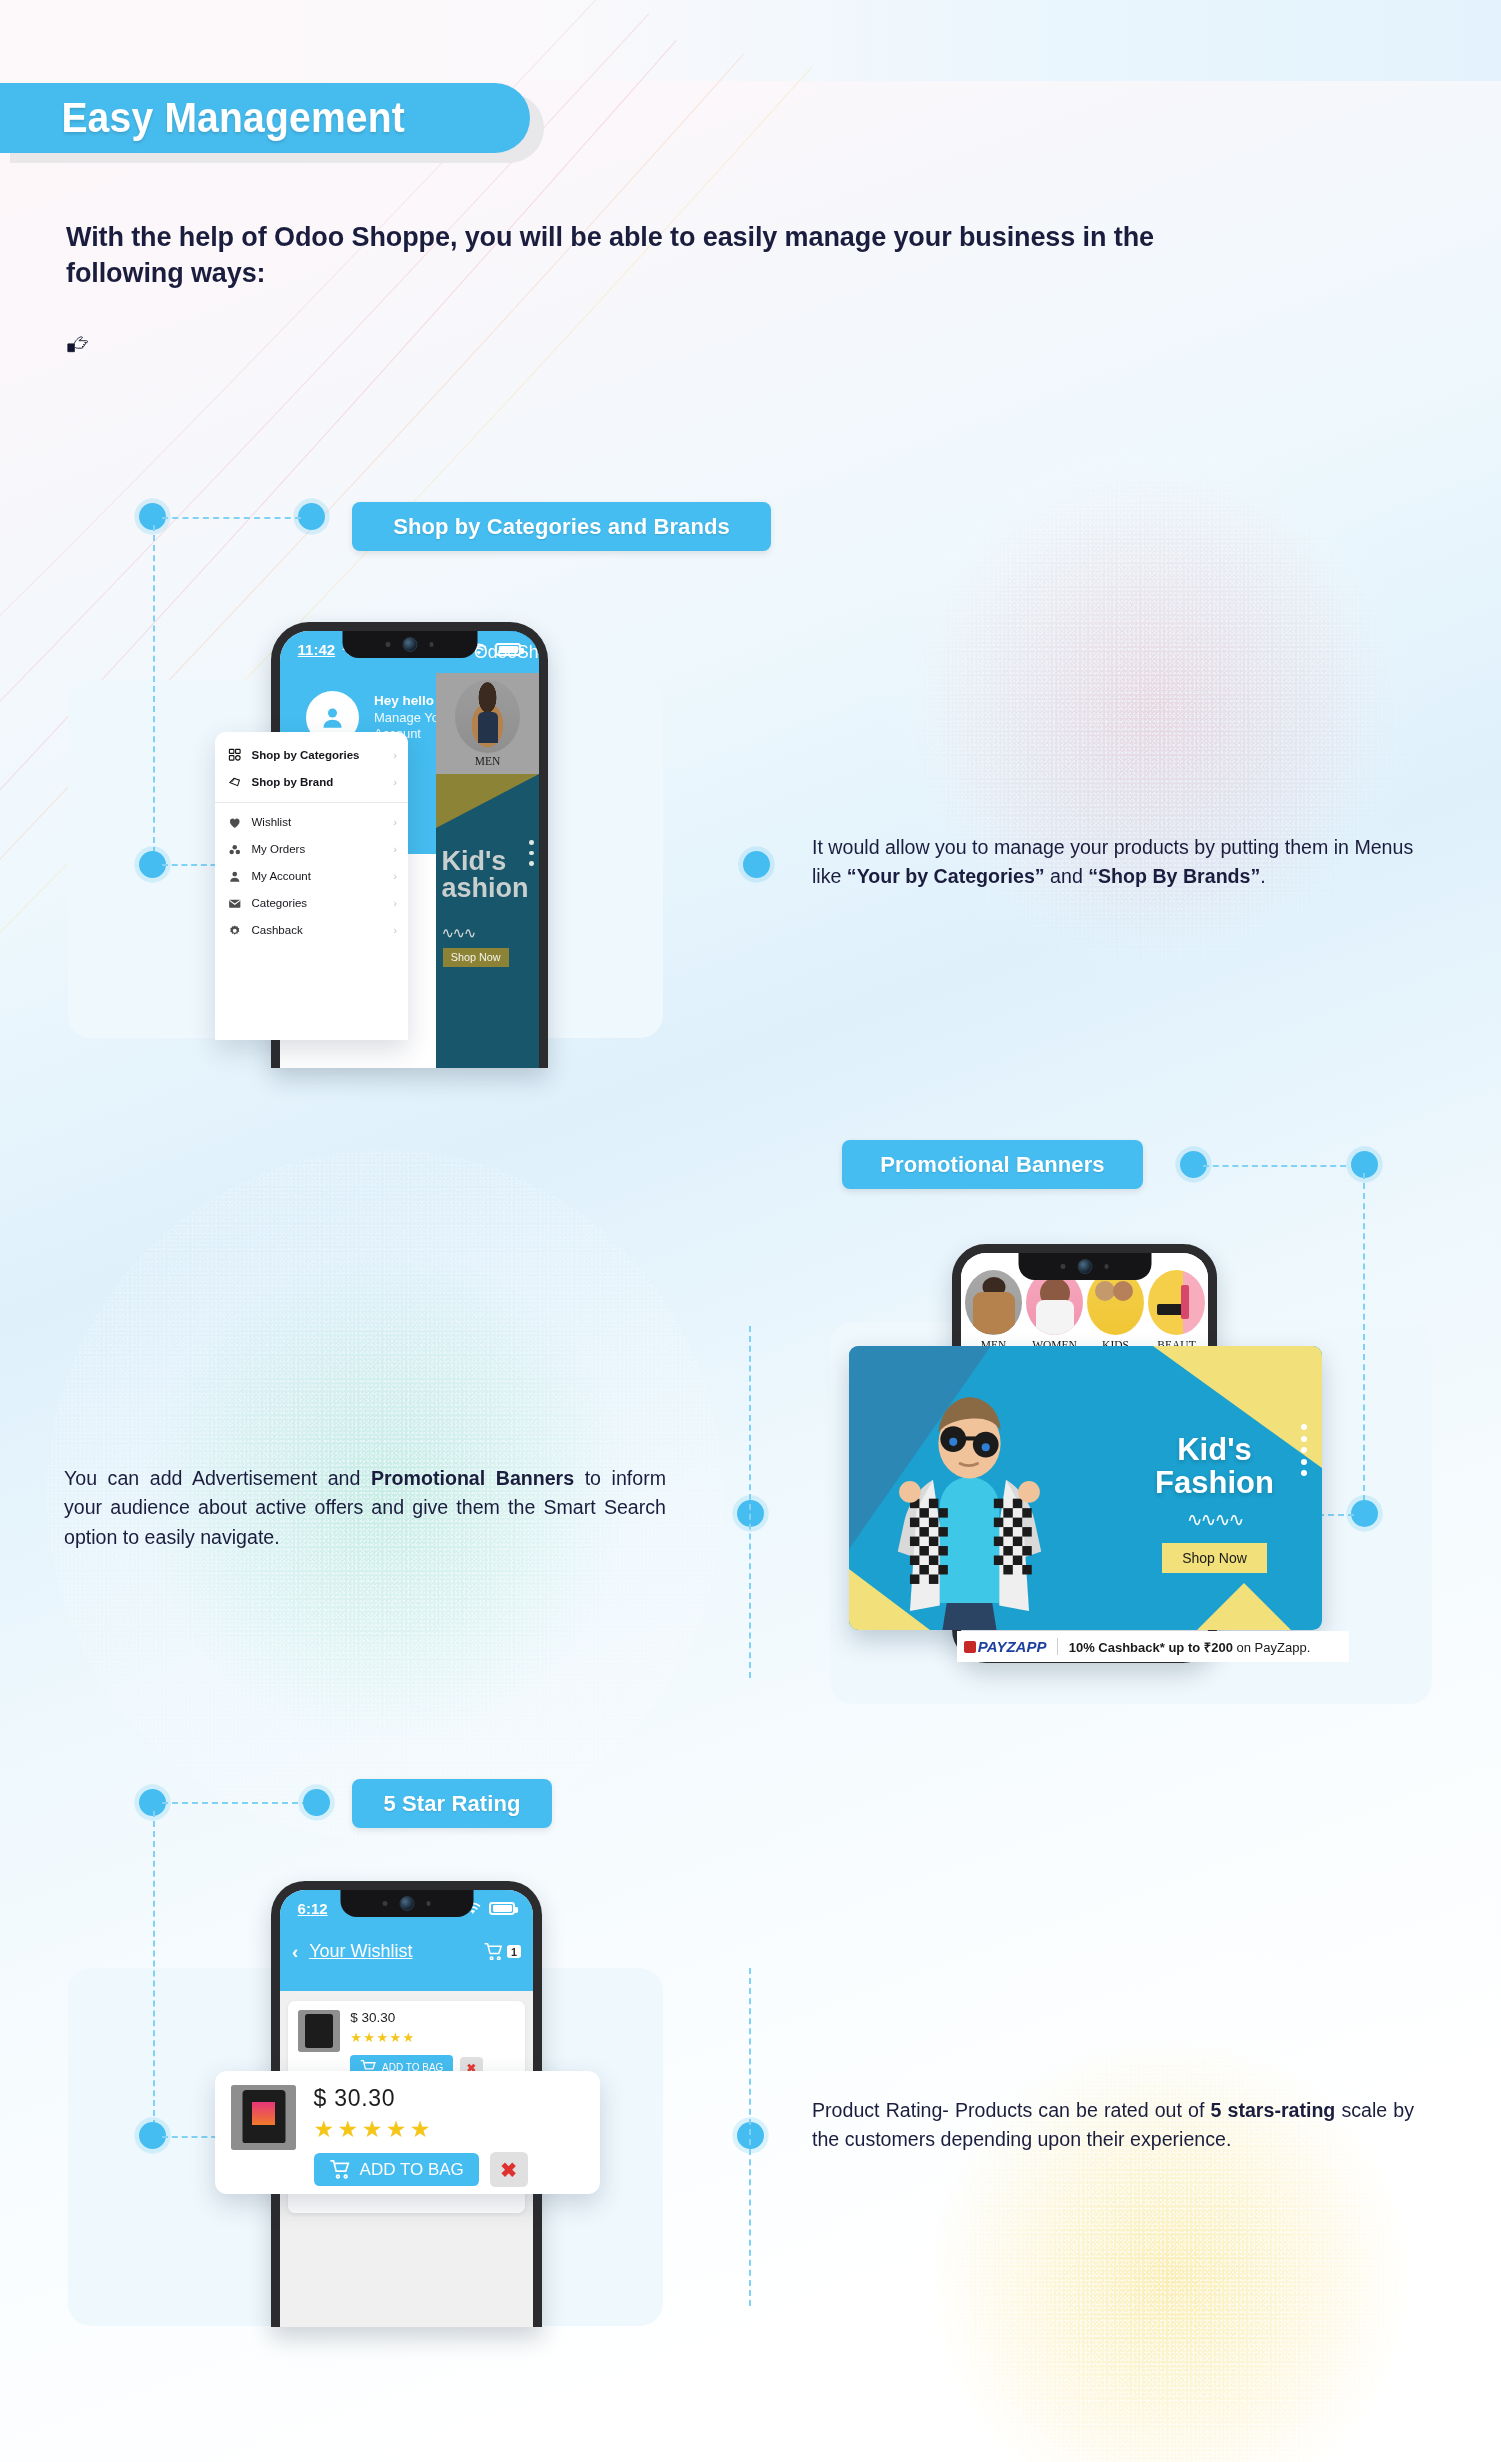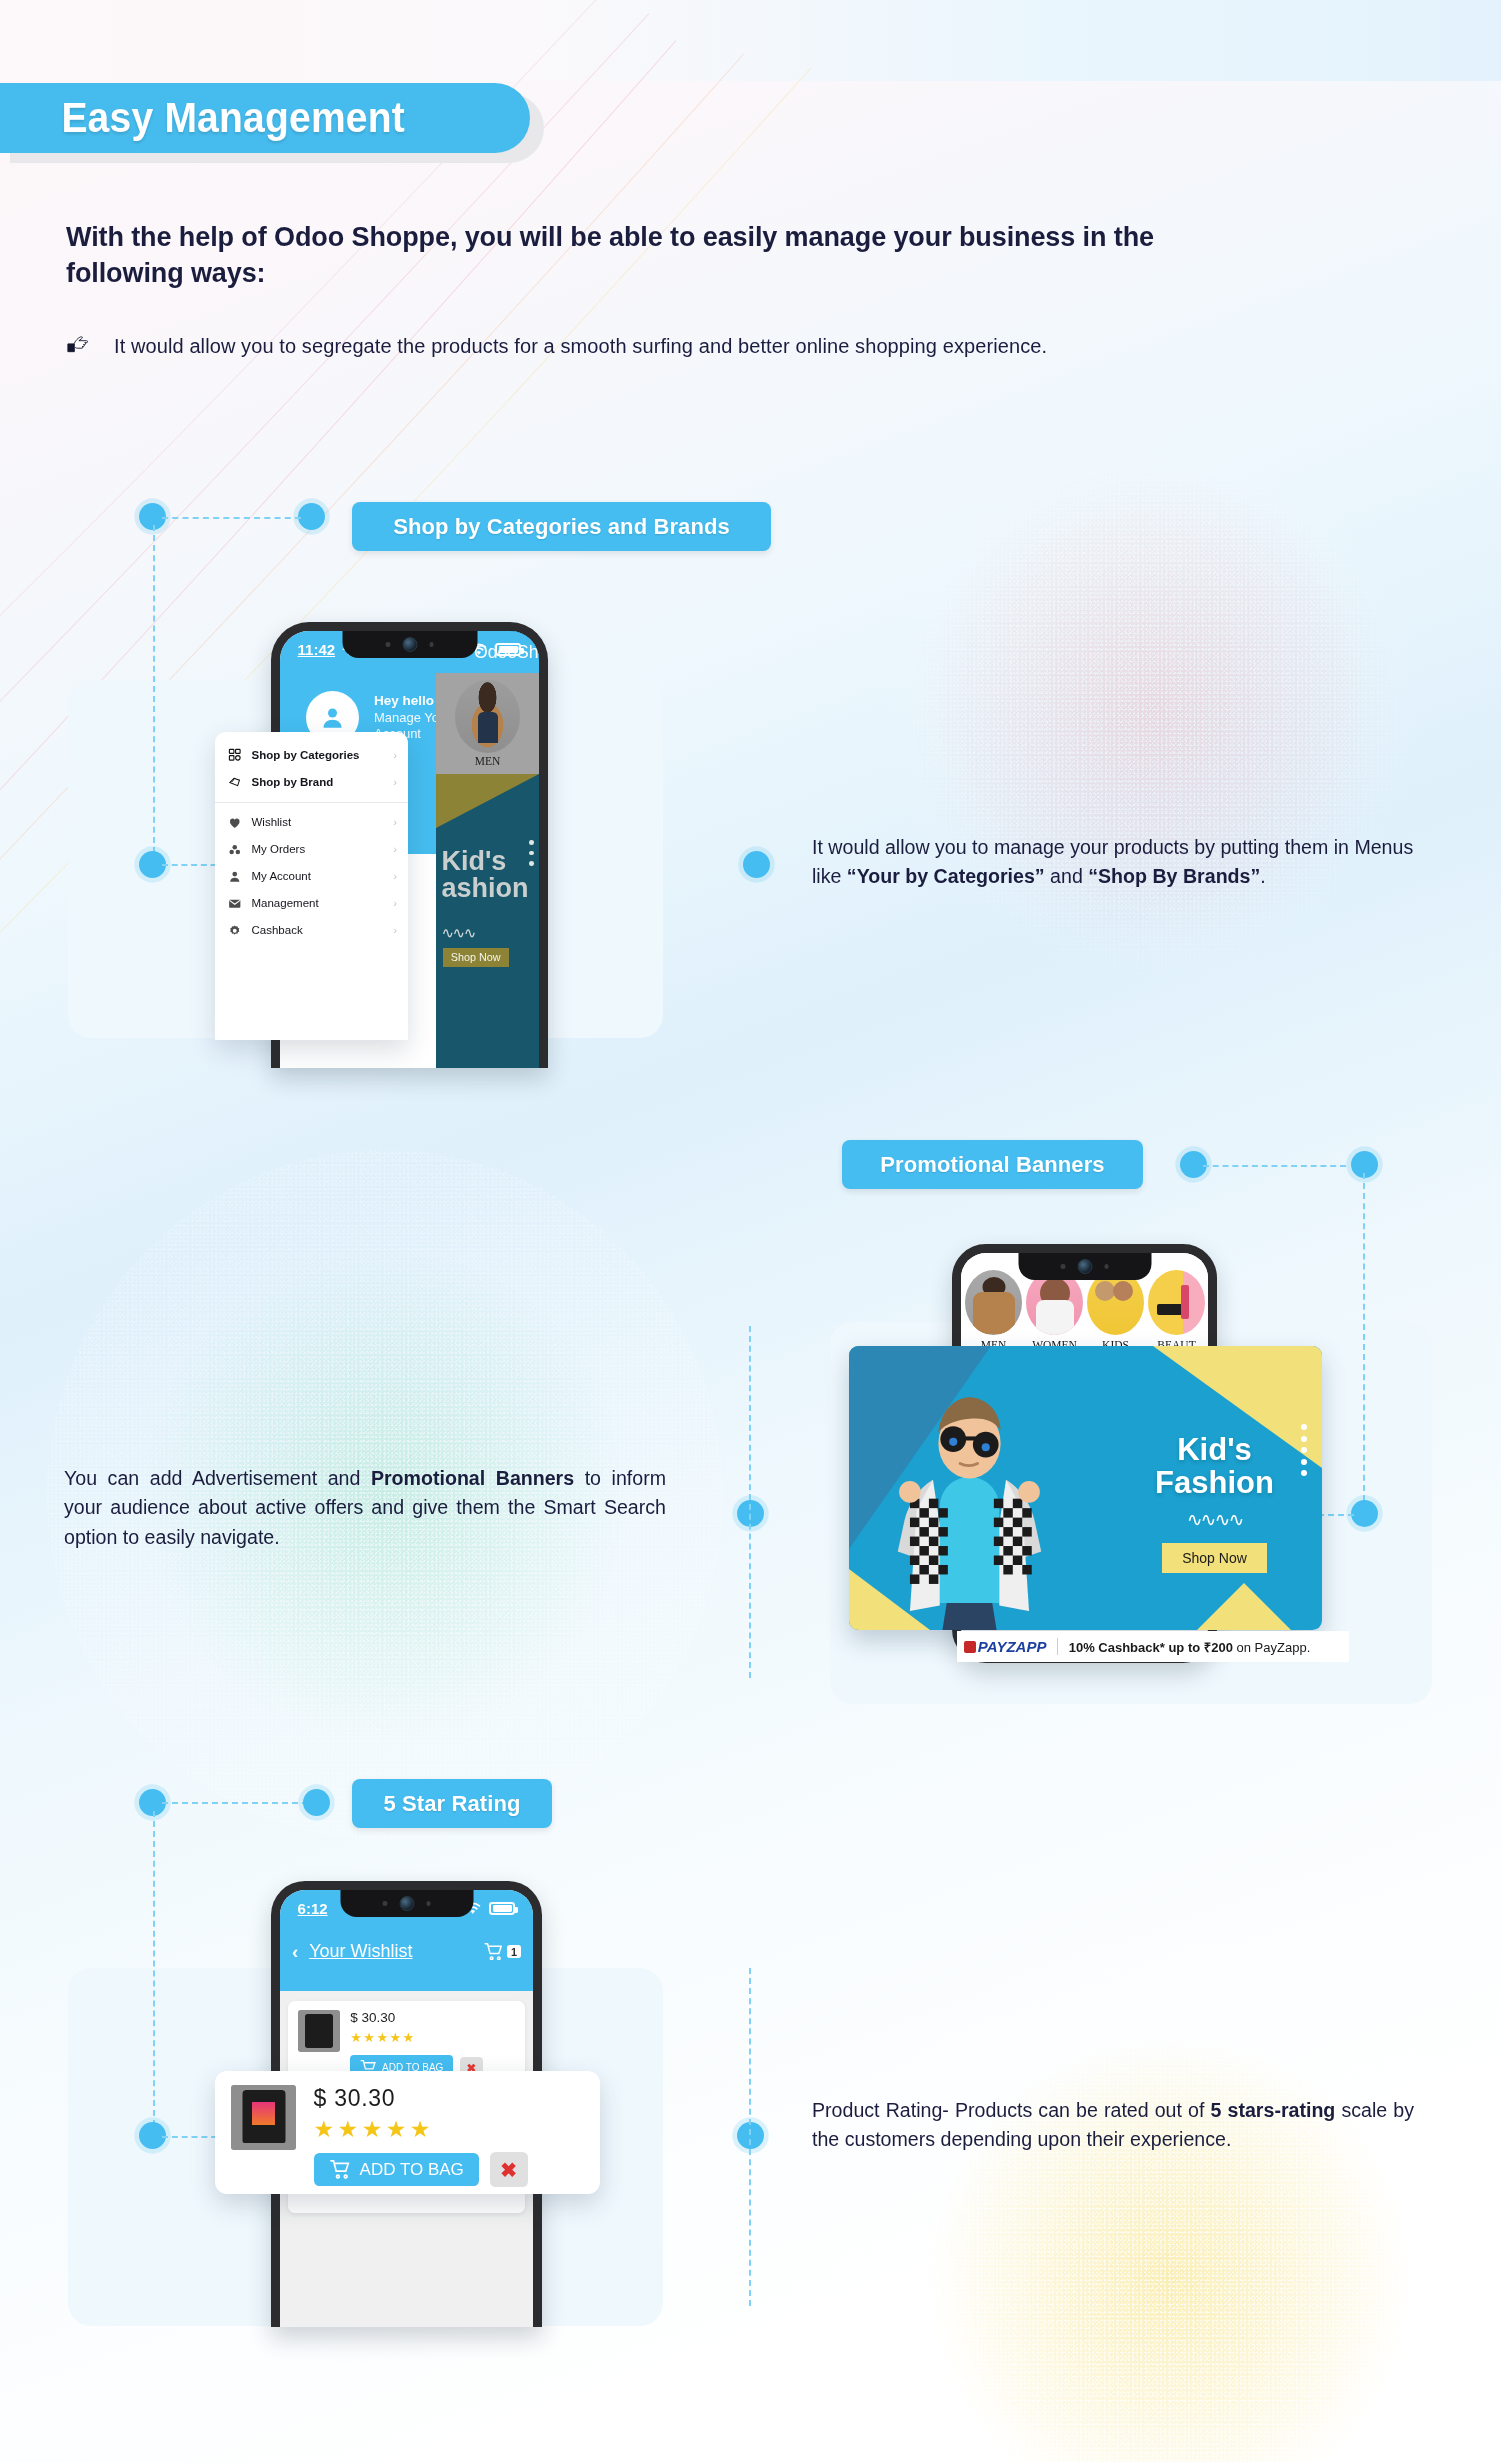--- a/index.html
+++ b/index.html
@@ -379,21 +379,20 @@
 
 <div id="intro-head">With the help of Odoo Shoppe, you will be able to easily manage your business in the following ways:</div>
 
 <div id="bullet-row">
   <svg id="hand-icon" viewBox="0 0 48 48">
     <g fill="#14152e" stroke="#14152e" stroke-width="1.4">
       <path d="M6 20h10v12H6z" fill="#14152e"></path>
       <path d="M16 19c3-6 8-10 11-10 2 0 2 2 0 3l-4 3h12c2 0 2 3 0 3h-3c2 0 2 3 0 3h-2c2 0 2 3 0 3h-2c1.6 0 1.6 2.6 0 2.6H21c-2.4 0-4-1.2-5-2.6z" fill="#ffffff"></path>
     </g>
   </svg>
-  <div id="bullet-text">It would allow you to segregate the products for a smooth surfing and better online shopping experience.</div>
 </div>
 
 <div class="soft-panel" id="panel-1"></div>
 
 <div class="dot" style="left:139px;top:503px;"></div>
 <div class="dot" style="left:298px;top:503px;"></div>
 <div class="dash-h" style="left:162px;top:517px;width:139px;"></div>
 <div class="dash-v" style="left:153px;top:525px;height:338px;"></div>
 <div class="dot" style="left:139px;top:851px;"></div>
 <div class="dash-h" style="left:162px;top:864px;width:74px;"></div>
@@ -549,21 +548,21 @@
     <span class="menu-label">My Account</span>
     <span class="menu-chev">›</span>
   </div>
   <div class="menu-item">
     <span class="menu-icon">
       <svg width="13.5" height="13.5" viewBox="0 0 24 24" fill="#4d4d4d">
           <rect x="2" y="5" width="20" height="14" rx="1.6"></rect>
           <path d="M2.6 6l9.4 7 9.4-7" stroke="#fff" stroke-width="2" fill="none"></path>
         </svg>
     </span>
-    <span class="menu-label">Management</span>
+    <span class="menu-label">Categories</span>
     <span class="menu-chev">›</span>
   </div>
   <div class="menu-item">
     <span class="menu-icon">
       <svg width="13.5" height="13.5" viewBox="0 0 24 24" fill="#4d4d4d">
           <path d="M12 2.5l2 2.1 2.8-.7.8 2.8 2.6 1.3-1.1 2.7 1.1 2.7-2.6 1.3-.8 2.8-2.8-.7-2 2.1-2-2.1-2.8.7-.8-2.8-2.6-1.3 1.1-2.7-1.1-2.7 2.6-1.3.8-2.8 2.8.7z"></path>
           <circle cx="12" cy="12" r="3.4" fill="#fff"></circle>
         </svg>
     </span>
     <span class="menu-label">Cashback</span>

